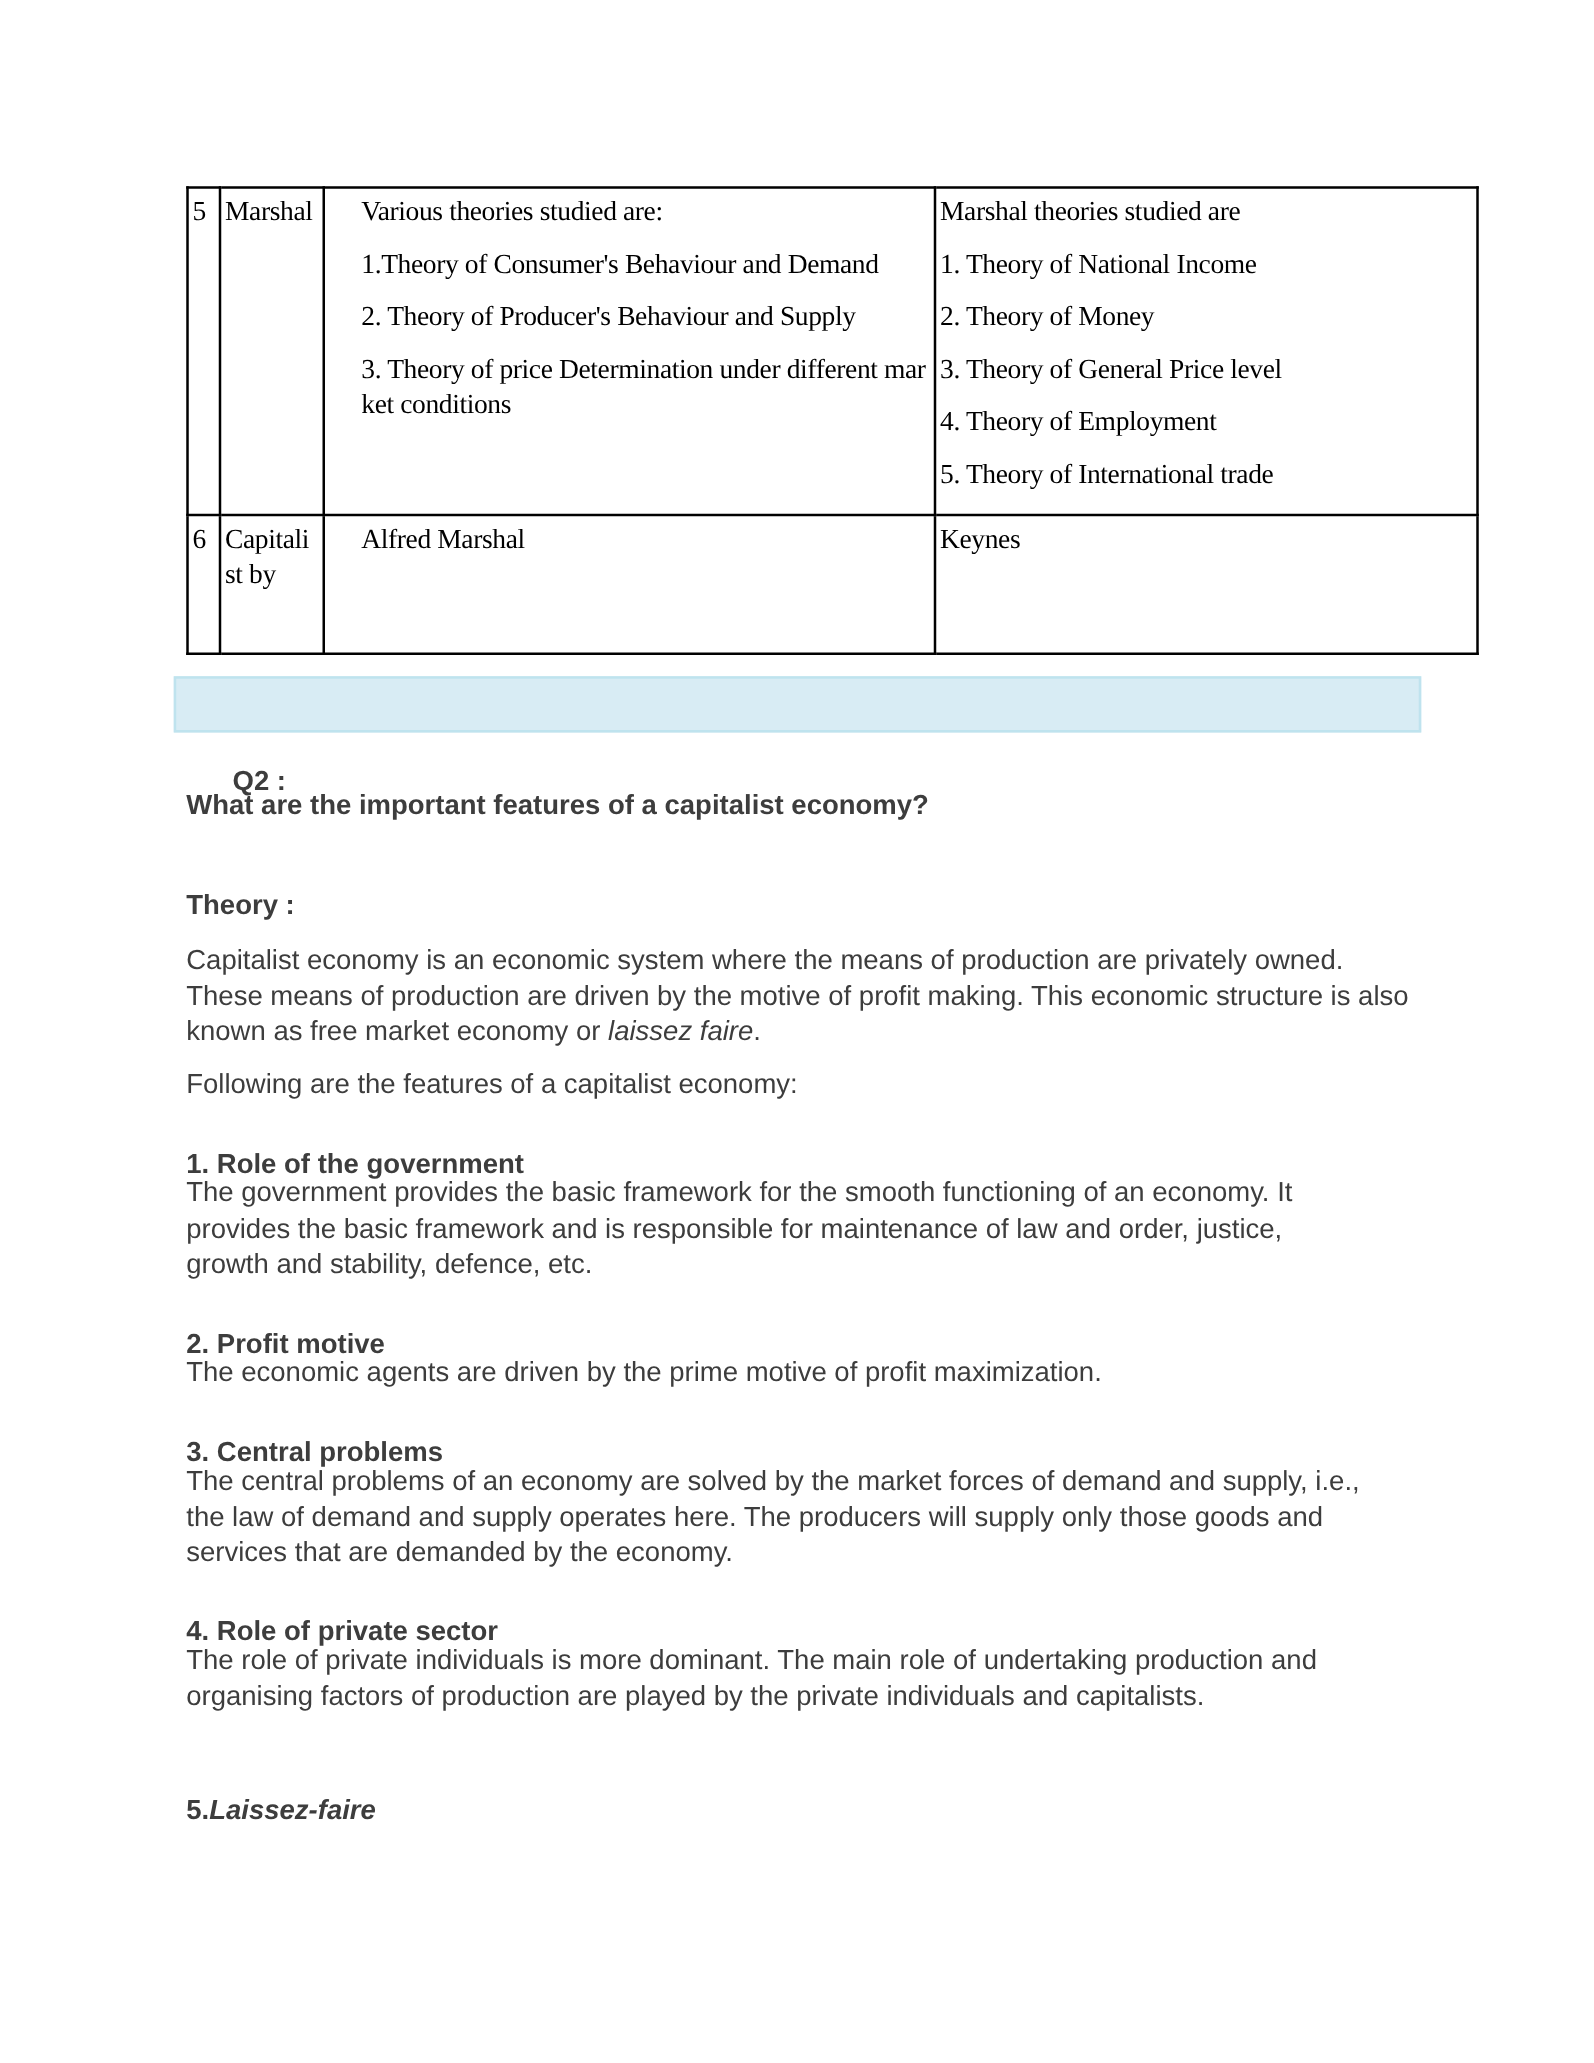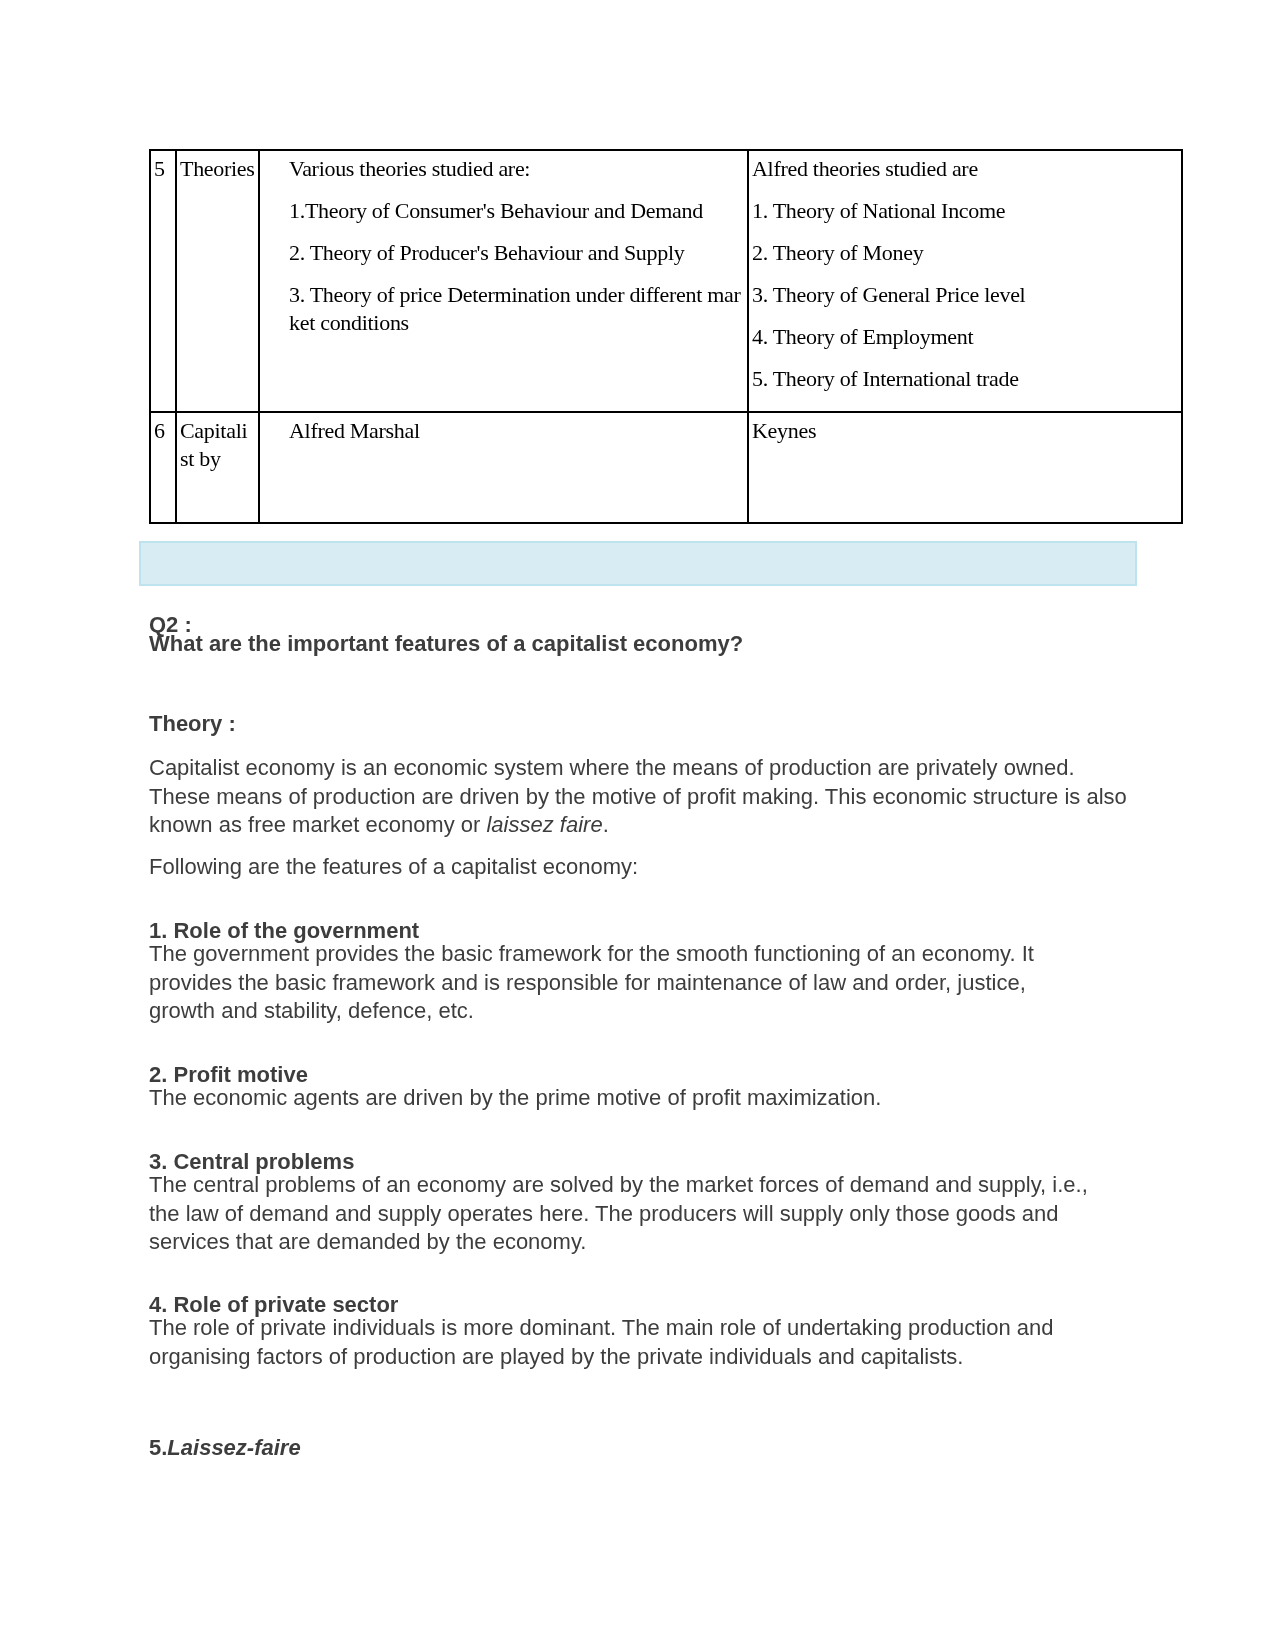--- a/index.html
+++ b/index.html
@@ -11,43 +11,43 @@
   .tbl td.attr { width:75px; word-break:break-all; }
   .tbl td.micro { width:455px;padding-left:29px; }
   .tbl p { margin:0 0 14px 0; }
   .row5 td { height:256px; }
   .row6 td { height:105px; }
   .bluebar { position:absolute; left:139px; top:541px; width:994px; height:41px;
              background:#d8ecf4; border:2px solid #bfe3ee; }
   .doc { position:absolute; left:149px; top:612px; width:990px;
          font-family:"Liberation Sans", "DejaVu Sans", sans-serif; color:#3d3d3d; font-size:22px; }
   .q-label, .q-text, .ans-label, .feat-h { font-weight:bold; color:#3d3d3d; }
-  .q-label { position:absolute; top:0; }
+  .q-label { position:absolute; top:0;margin-left:37px; }
   .q-text { position:absolute; top:19px; }
   .ans-label { position:absolute; top:99px; }
   .para { position:absolute; line-height:28.5px; width:990px; }
   .feat-h { position:absolute;margin-top:20px; }
   .ital { font-style:italic; }
 </style>
 </head>
 <body>
 
 <table class="tbl">
   <tbody>
       <tr class="row5">
     <td class="num">5</td>
-    <td class="attr">Theories</td>
+    <td class="attr">Marshal</td>
     <td class="micro">
       <p>Various theories studied are:</p>
       <p style="word-break:break-all">1.Theory of Consumer's Behaviour and Demand</p>
       <p style="word-break:break-all">2. Theory of Producer's Behaviour and Supply</p>
       <p style="word-break:break-all">3. Theory of price Determination under different market conditions</p>
     </td>
     <td class="macro">
-      <p>Alfred theories studied are</p>
+      <p>Marshal theories studied are</p>
       <p>1. Theory of National Income</p>
       <p>2. Theory of Money</p>
       <p>3. Theory of General Price level</p>
       <p>4. Theory of Employment</p>
       <p>5. Theory of International trade</p>
     </td>
   </tr>
   <tr class="row6">
     <td class="num">6</td>
     <td class="attr">Capitalist by</td>

